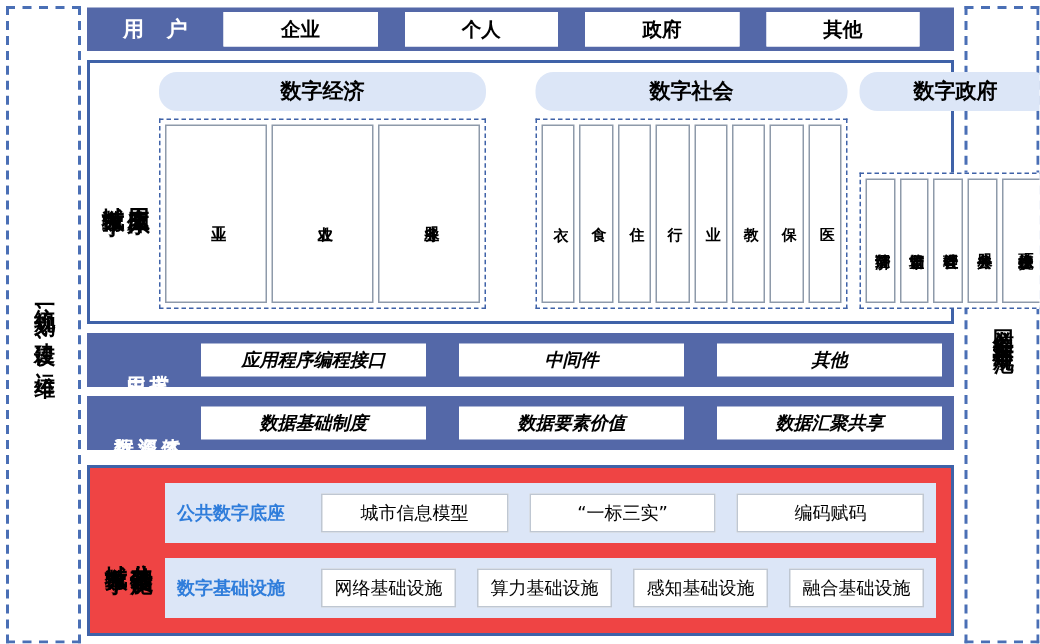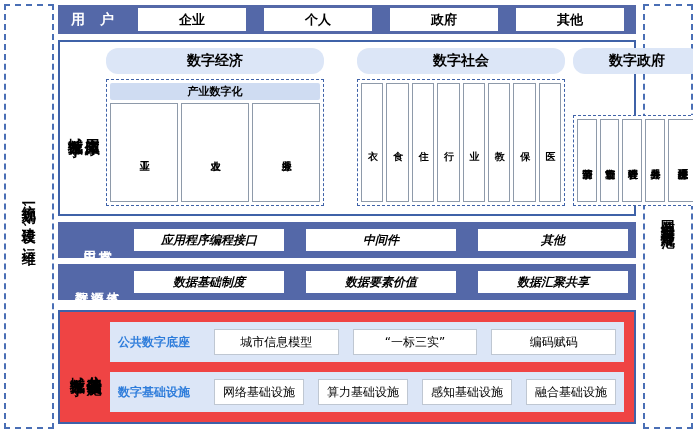--- a/index.html
+++ b/index.html
@@ -22,21 +22,21 @@
   .vtext{
     writing-mode:vertical-rl;text-orientation:upright;
     font-weight:bold;letter-spacing:2px;line-height:1.05;
     white-space:nowrap;
   }
   .rail .vtext{font-size:14px;}
 
   
   .userbar{
     position:absolute;left:58px;top:5px;width:578px;height:29px;
-    background:#5468a8;display:flex;align-items:center;padding:0 6px;
+    background:#5468a8;display:flex;align-items:center;padding:0 17px;
     box-sizing:border-box;gap:6px;
   }
   .userbar .ulabel{
     color:#fff;font-weight:bold;font-size:14px;letter-spacing:5px;
     width:62px;text-align:center;flex:none;
   }
   .userbar .ubox{
     flex:1;background:#fff;height:21px;border:1px solid #fff;
     display:flex;align-items:center;justify-content:center;
     font-size:13px;font-weight:bold;color:#000;margin:0 6px;
@@ -157,21 +157,20 @@
       <span class="vtext">城市数字</span>
       <span class="vtext">应用体系</span>
     </div>
 
     <div class="appcols">
 
       <div class="domain eco">
         <div class="domain-head">数字经济</div>
         <div class="domain-body">
           <div class="subgroup half">
-            <div class="sub-head">产业数字化</div>
             <div class="cellrow">
               <div class="vcell">
                   <span class="vtext">工业</span>
                 </div>
               <div class="vcell">
                   <span class="vtext">农业</span>
                 </div>
               <div class="vcell">
                   <span class="vtext">服务业</span>
                 </div>

